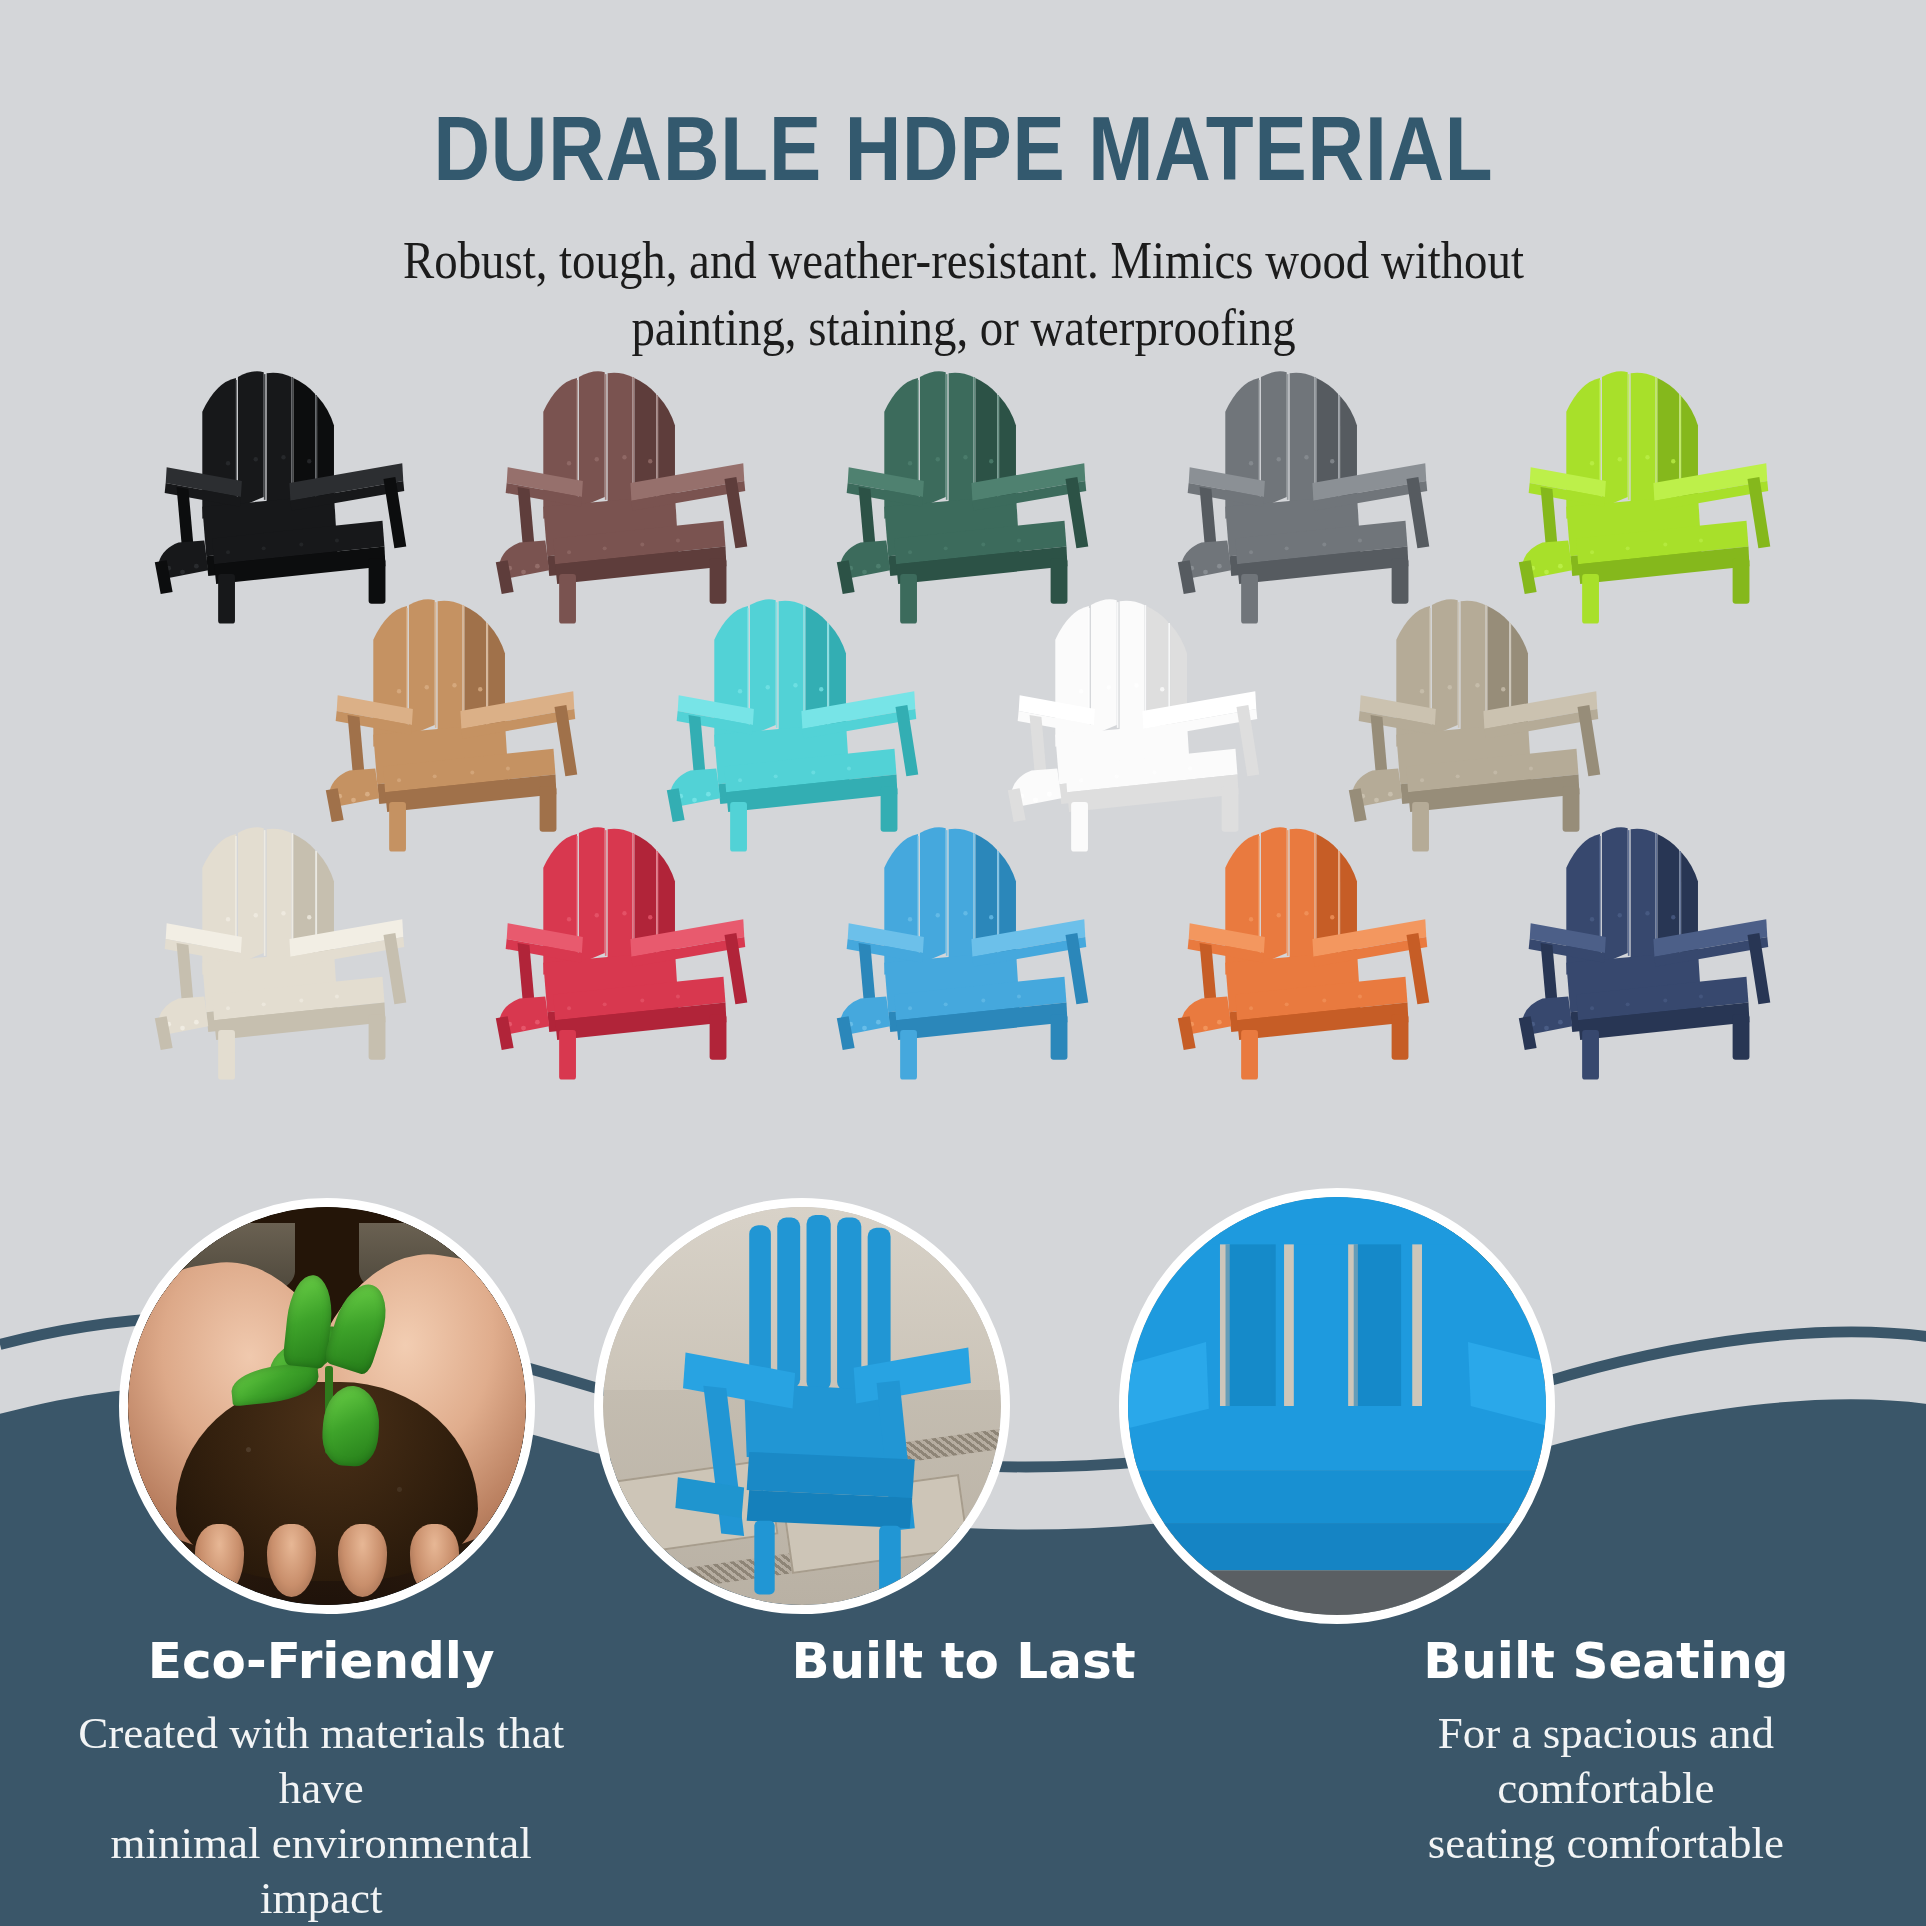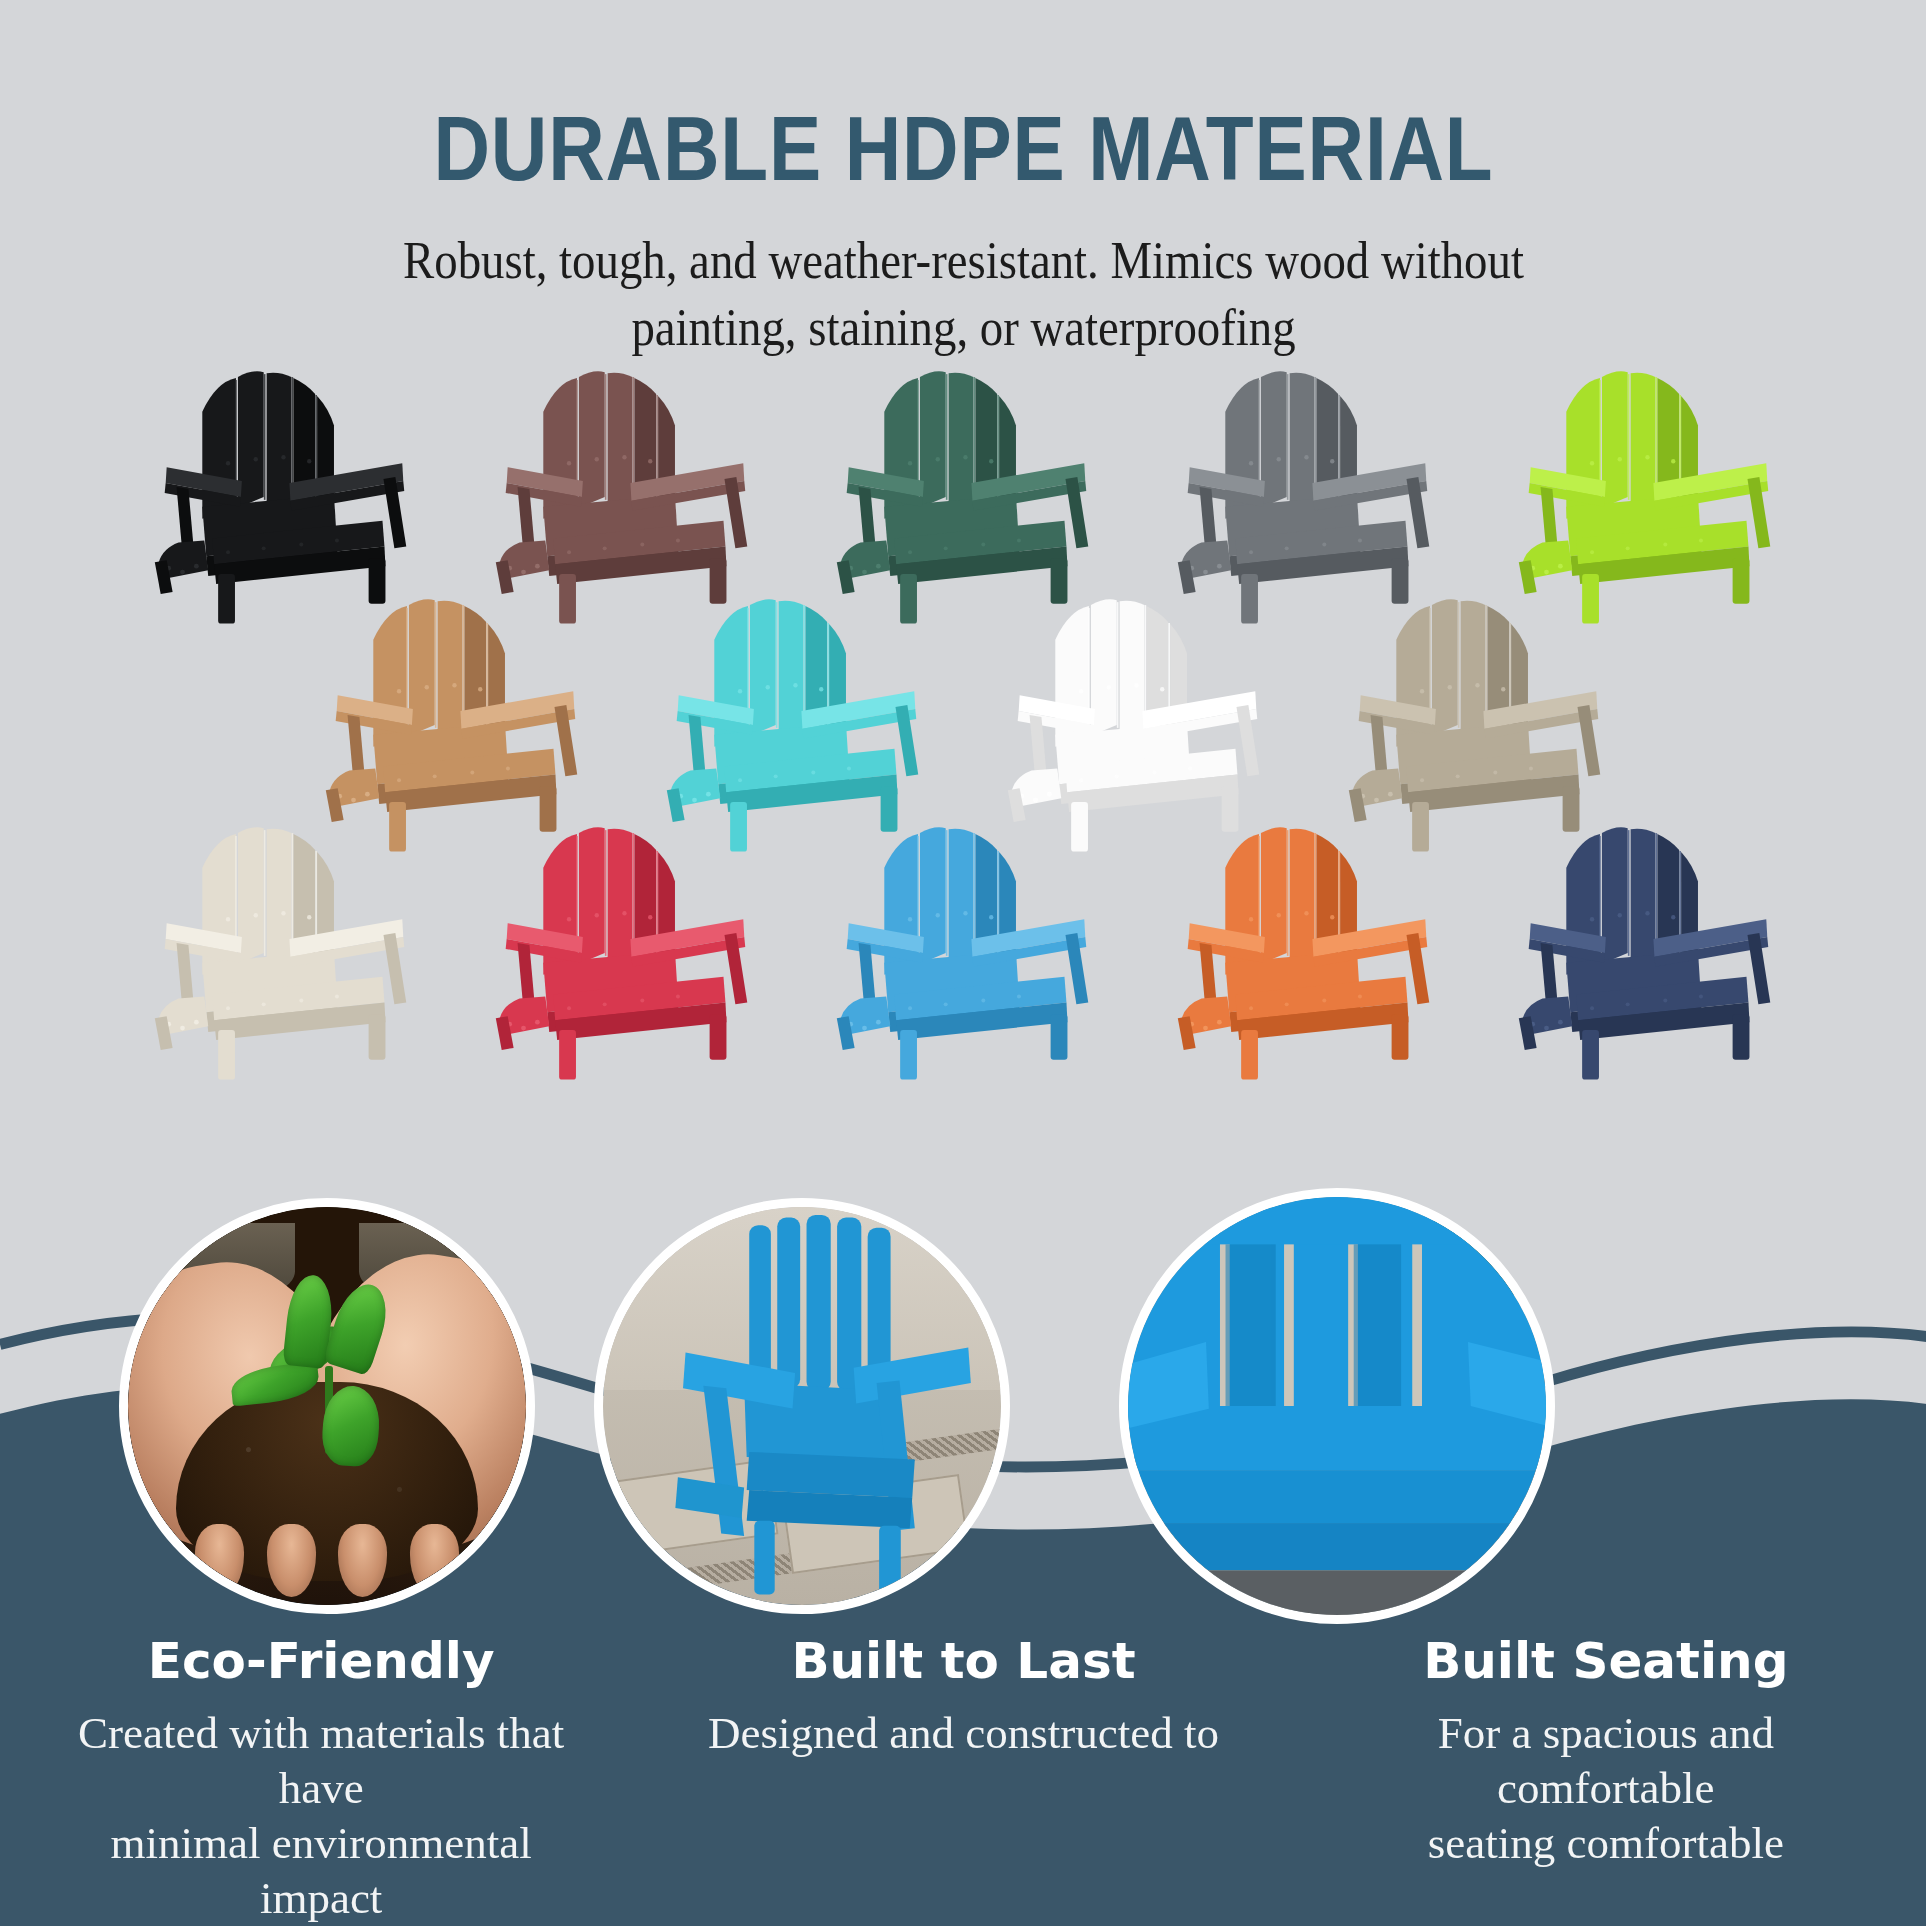--- a/index.html
+++ b/index.html
@@ -107,21 +107,21 @@
   .pav{position:absolute;background:#cdc5b7;border:2px solid #a79d8d;}
   .grit{position:absolute;background:repeating-linear-gradient(45deg,#8e8577 0 3px,#b6ada0 3px 6px);}
 
   
   .patio3{position:absolute;inset:0;background:linear-gradient(#cfc9bd,#b9b2a5);}
   .foliage{position:absolute;right:6%;top:4%;width:26%;height:24%;
     background:radial-gradient(circle at 40% 50%, #5a7a3c 0%, #3e5c2a 60%, #2c421e 100%);
     border-radius:42%;}
 
   
-  .captions{position:absolute;left:0;top:1632px;width:1927px;display:flex;}
+  .captions{position:absolute;left:0;top:1632px;width:1927px;display:flex;justify-content:flex-end;}
   .cap{flex:1;text-align:center;padding:0 26px;box-sizing:border-box;}
   .cap h3{
     margin:0;
     font-family:"DejaVu Sans",sans-serif;
     font-weight:bold;
     font-size:50px;
     color:#ffffff;
     letter-spacing:0px;
   }
   .cap p{
@@ -1156,21 +1156,21 @@
     <div class="cap">
       <h3>Eco-Friendly</h3>
       <p>
         <span>Created with materials that have</span><br>
         <span>minimal environmental impact</span>
       </p>
     </div>
     <div class="cap">
       <h3>Built to Last</h3>
       <p>
-        <span>Designed and constructed to</span><br>
+        <br>
       </p>
     </div>
     <div class="cap">
       <h3>Built Seating</h3>
       <p>
         <span>For a spacious and comfortable</span><br>
         <span>seating comfortable</span>
       </p>
     </div>
   </div>

